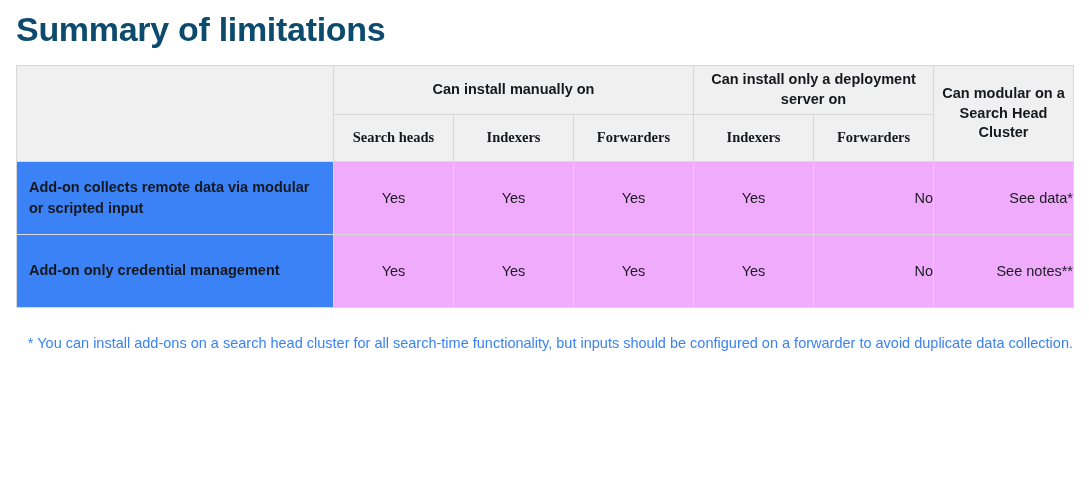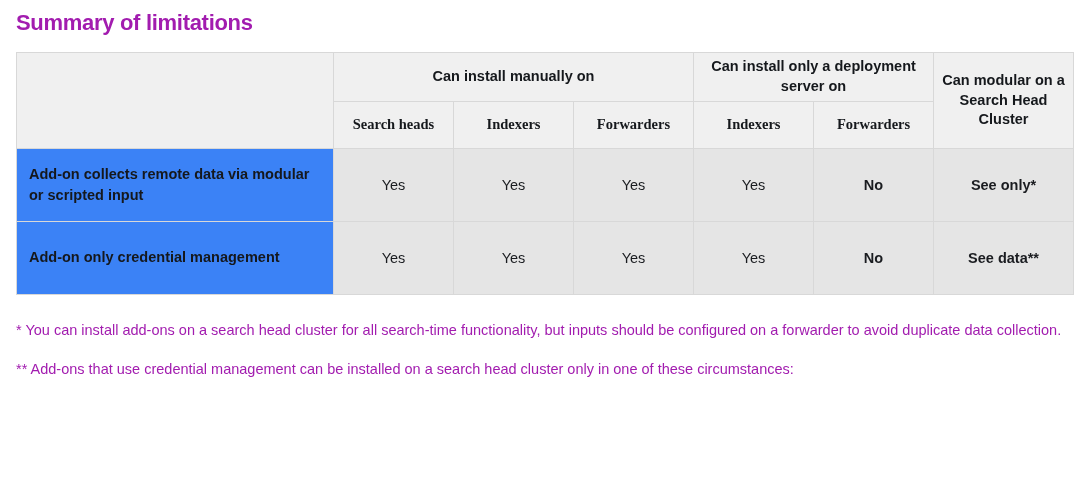--- a/index.html
+++ b/index.html
@@ -12,25 +12,25 @@
     height: 494px;
     font-family: "Liberation Sans", sans-serif;
     color: #1a1c20;
     overflow: hidden;
   }
   .page {
     padding: 10px 16px 0 16px;
     box-sizing: border-box;
   }
   .page-title {
-    font-size: 22px;
+    font-size: 34px;
     font-weight: bold;
     letter-spacing: -0.3px;
     margin: 0 0 16px 0;
-    color: #a21caf;
+    color: #0c4a6e;
   }
   table.limits {
     border-collapse: collapse;
     table-layout: fixed;
     width: 1057px;
     font-size: 14.5px;
   }
   table.limits th,
   table.limits td {
     border: 1px solid #d8d8d8;
@@ -57,40 +57,42 @@
     height: 46px;
     font-family: Liberation Serif, serif;
   }
   th.tall {
     padding: 14px 10px;
   }
   tbody td {
     text-align: center;
     padding: 16px 8px;
     height: 44px;
-    background: #e5e5e5;
+    background: #f0abfc;
     color: #1a1c20;
   }
   tbody td.rowhead {
     text-align: left;
     font-weight: bold;
     padding: 14px 14px 14px 12px;
     background: #3b82f6;
     line-height: 1.45;
     color: #15181c;
   }
   tbody td.strong {
-    font-weight: bold;
+    font-weight: normal;
+    text-align: right;
   }
   .notes {
-    margin: 24px 0 0 0;
+    margin: 24px 0 0 10px;
     font-size: 14.5px;
     line-height: 1.6;
-    color: #a21caf;
+    color: #3b82f6;
     max-width: 1060px;
+    text-align: right;
   }
   .notes p {
     margin: 0 0 16px 0;
   }
   
   col.c0 { width: 317px; }
   col.c1 { width: 120px; }
   col.c2 { width: 120px; }
   col.c3 { width: 120px; }
   col.c4 { width: 120px; }
@@ -133,32 +135,31 @@
       </tr>
     </thead>
     <tbody>
       <tr>
         <td class="rowhead">Add-on collects remote data via modular or scripted input</td>
         <td>Yes</td>
         <td>Yes</td>
         <td>Yes</td>
         <td>Yes</td>
         <td class="strong">No</td>
-        <td class="strong">See only*</td>
+        <td class="strong">See data*</td>
       </tr>
       <tr>
         <td class="rowhead">Add-on only credential management</td>
         <td>Yes</td>
         <td>Yes</td>
         <td>Yes</td>
         <td>Yes</td>
         <td class="strong">No</td>
-        <td class="strong">See data**</td>
+        <td class="strong">See notes**</td>
       </tr>
     </tbody>
   </table>
 
   <div class="notes">
     <p>* You can install add-ons on a search head cluster for all search-time functionality, but inputs should be configured on a forwarder to avoid duplicate data collection.</p>
-    <p>** Add-ons that use credential management can be installed on a search head cluster only in one of these circumstances:</p>
   </div>
 
 </div>
 
 </body></html>

